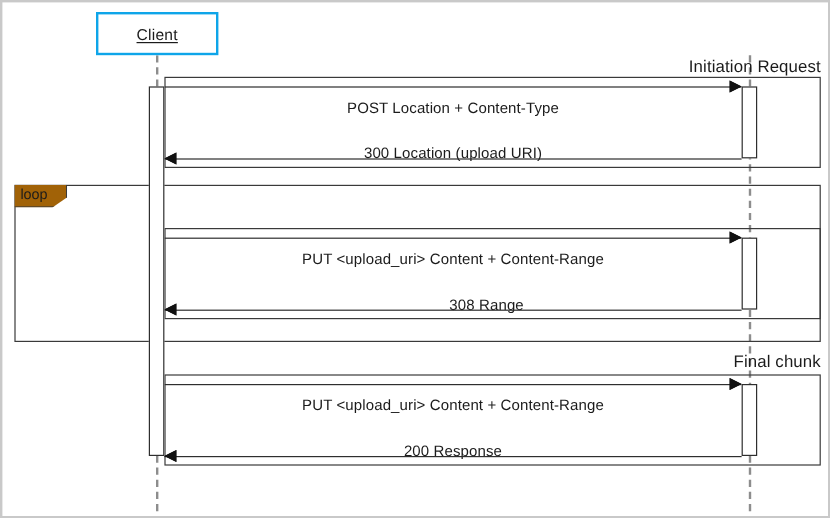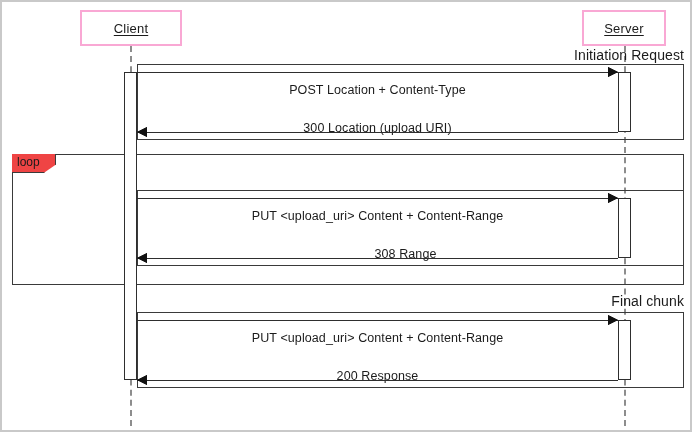--- a/index.html
+++ b/index.html
@@ -15,21 +15,21 @@
     background:#ffffff;
     box-sizing:border-box;
     border:2px solid #c9c9c9;
     overflow:hidden;
   }
 
   
   .participant{
     position:absolute;
     box-sizing:border-box;
-    border:2px solid #f9a8d4;
+    border:2px solid #0ea5e9;
     background:#ffffff;
     display:flex;
     align-items:center;
     justify-content:center;
   }
   .participant span{
     font-size:13px;
     color:#1b1b1b;
     text-decoration:underline;
     text-underline-offset:2px;
@@ -57,21 +57,21 @@
     box-sizing:border-box;
     border:1.5px solid #3a3a3a;
     background:transparent;
   }
   .fragment-label{
     position:absolute;
     box-sizing:border-box;
     border:1.5px solid #3a3a3a;
     border-top:none;
     border-left:none;
-    background:#ef4444;
+    background:#a16207;
     font-size:12px;
     color:#1b1b1b;
     padding:0 9px 0 5px;
     line-height:17px;
     height:19px;
     
     clip-path:polygon(0 0,100% 0,100% 55%,72% 100%,0 100%);
   }
 
   
@@ -123,23 +123,20 @@
 <body>
 
 <div id="canvas">
 
   <div class="lifeline" style="left:128px;top:44px;height:380px;"></div>
   <div class="lifeline" style="left:622px;top:44px;height:380px;"></div>
 
   <div class="participant" style="left:78px;top:8px;width:102px;height:36px;">
     <span>Client</span>
   </div>
-  <div class="participant" style="left:580px;top:8px;width:84px;height:36px;">
-    <span>Server</span>
-  </div>
 
   <div class="fragment" style="left:10px;top:152px;width:672px;height:131px;"></div>
   <div class="fragment-label" style="left:10px;top:152px;width:44px;">loop</div>
 
   <div class="group-title" style="left:135px;top:45px;width:547px;">Initiation Request</div>
   <div class="group" style="left:135px;top:62px;width:547px;height:76px;"></div>
 
   <div class="msg-label" style="left:135px;top:81px;width:481px;">POST Location + Content-Type</div>
   <div class="msg-line" style="left:135px;top:70px;width:481px;"></div>
   <div class="arrow-head right" style="left:606px;top:65px;"></div>

